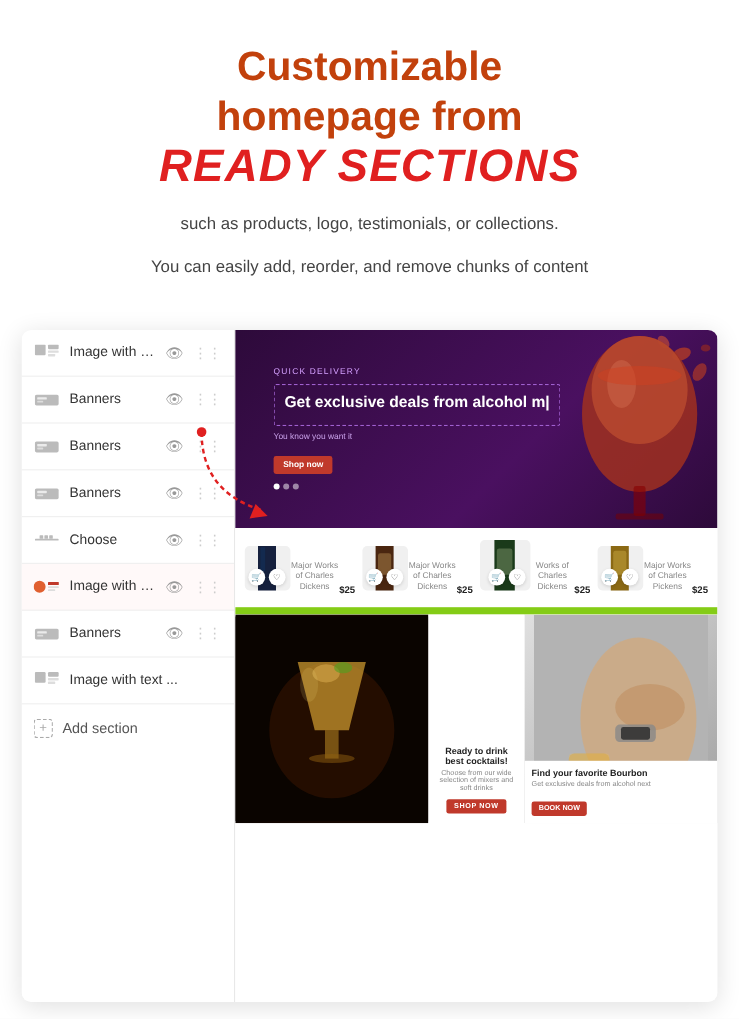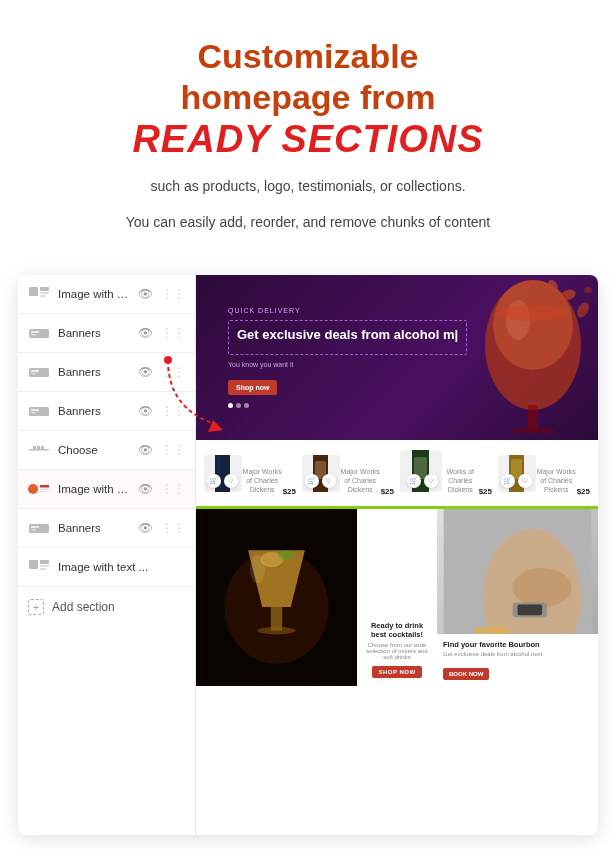--- a/index.html
+++ b/index.html
@@ -245,21 +245,21 @@
       font-weight: 700;
       color: #222;
     }
 
     
     .preview-bottom {
       display: flex;
       gap: 0;
       height: 180px;
       overflow: hidden;
-      border-top: 3px solid #84cc16;
+      border-top: 6px solid #84cc16;
     }
     .bottom-left {
       flex: 1;
       position: relative;
       overflow: hidden;
     }
     .cocktail-img {
       width: 100%;
       height: 100%;
       background: radial-gradient(ellipse at center, #3a1a00 0%, #1a0800 60%, #0a0400 100%);

